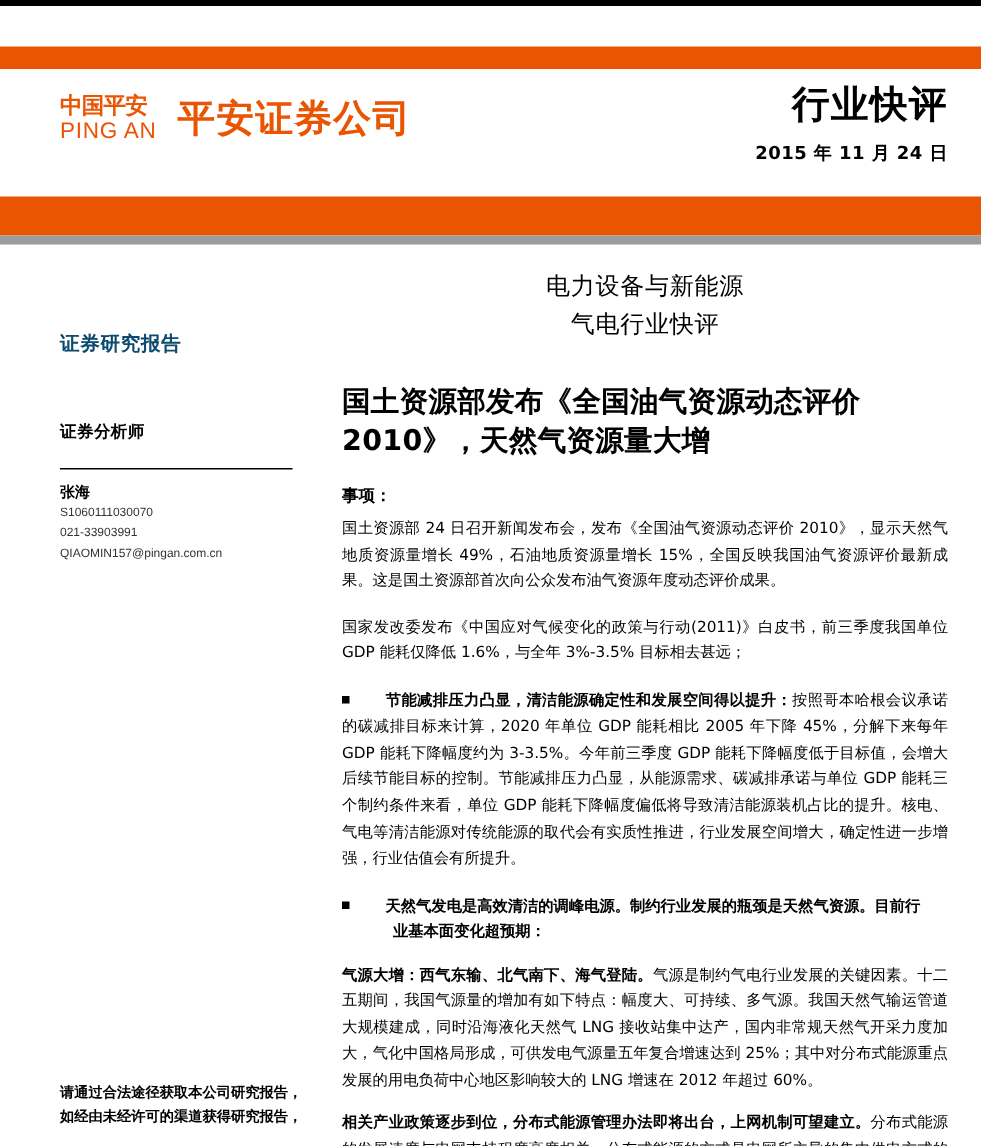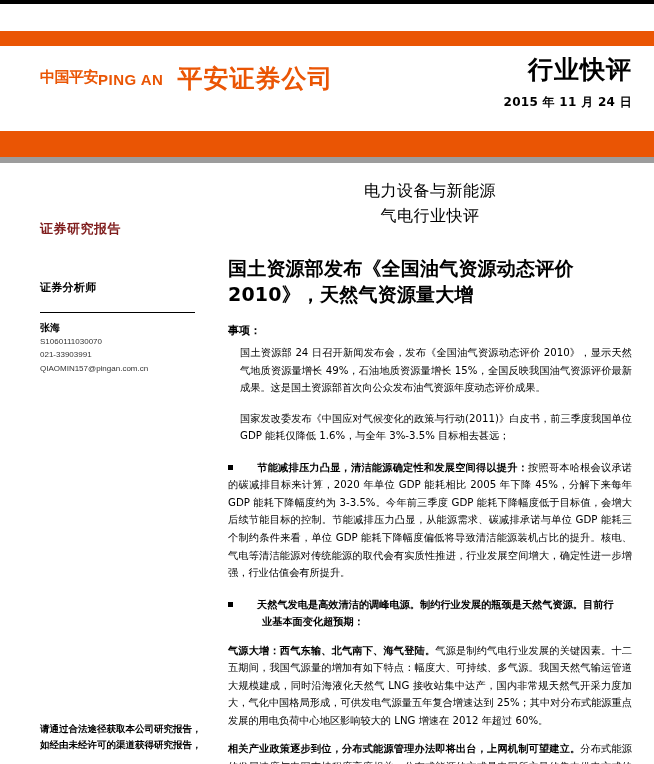--- a/index.html
+++ b/index.html
@@ -71,34 +71,34 @@
 
   
   .logo-wrap {
     position: absolute;
     left: 40px; top: 16px;
     display: flex;
     align-items: center;
   }
   .logo-mark {
     display: flex;
-    flex-direction: row;
+    flex-direction: column;
     line-height: 1.0;
     margin-right: 14px;
   }
   .logo-cn {
     font-size: 15px;
     font-weight: bold;
     color: #ea5504;
     letter-spacing: -0.5px;
     font-family: "DejaVu Sans", "Liberation Sans", sans-serif;
   }
   .logo-en {
     font-size: 15px;
-    font-weight: bold;
+    font-weight: normal;
     color: #ea5504;
     letter-spacing: 0.5px;
     margin-top: 2px;
     font-family: "Liberation Sans", sans-serif;
     text-align: right;
   }
   .logo-name {
     font-size: 25px;
     font-weight: bold;
     color: #ea5504;
@@ -137,21 +137,21 @@
 
   
   .col-left {
     position: absolute;
     left: 40px; top: 0;
     width: 170px;
   }
   .research-label {
     font-size: 13px;
     font-weight: bold;
-    color: #7f1d1d;
+    color: #0c4a6e;
     letter-spacing: 0.5px;
     margin-top: 57px;
   }
   .analyst-block {
     margin-top: 42px;
   }
   .analyst-heading {
     font-size: 11px;
     font-weight: bold;
     color: #000000;
@@ -214,21 +214,21 @@
     font-size: 11px;
     font-weight: bold;
     color: #000000;
     margin-top: 16px;
   }
 
   p.para {
     font-size: 10.2px;
     line-height: 1.72;
     color: #000000;
-    margin: 6px 0 0 12px;
+    margin: 6px 0 0 0;
     text-align: justify;
   }
   p.para.gap {
     margin-top: 13px;
   }
 
   .bullet-item {
     margin-top: 14px;
   }
   .bullet-head {

